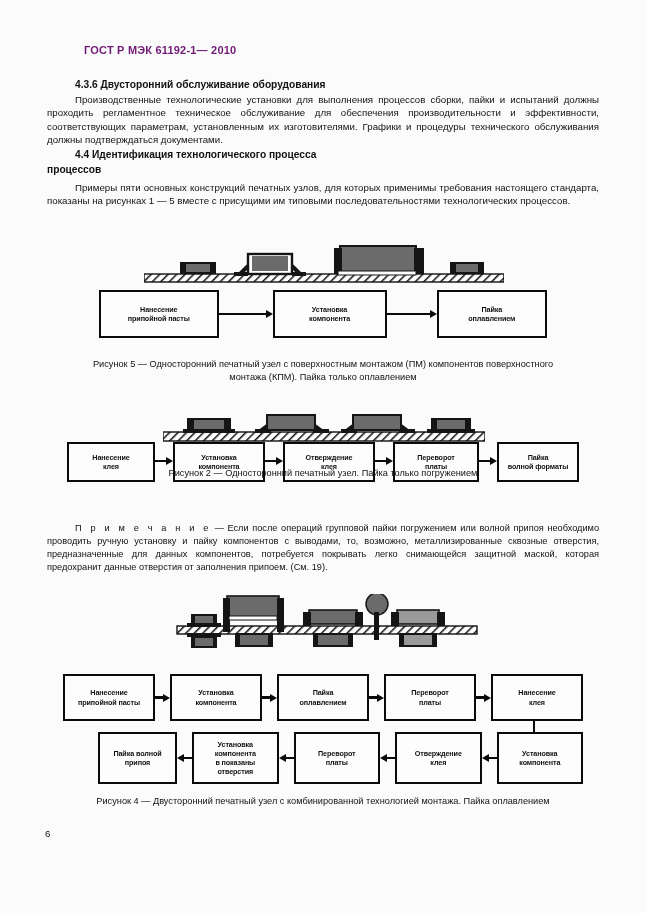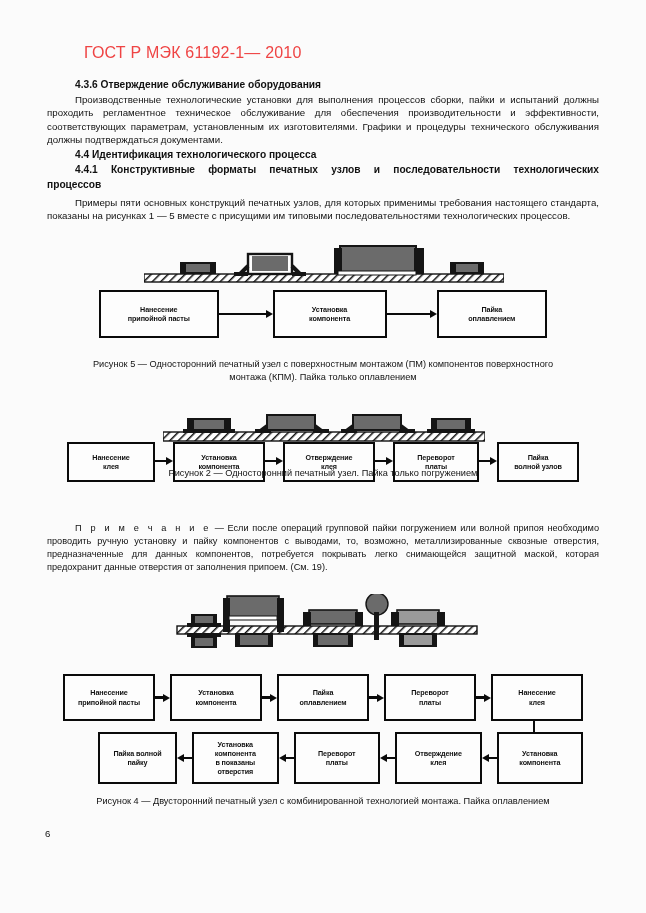--- a/index.html
+++ b/index.html
@@ -15,24 +15,24 @@
     font-family: "Liberation Sans", sans-serif;
     color: #111111;
     overflow: hidden;
   }
 
   
   .doc-header {
     position: absolute;
     top: 44px;
     left: 84px;
-    font-size: 16px;
-    font-weight: normal;
+    font-size: 11px;
+    font-weight: bold;
     letter-spacing: 0.2px;
-    color: #ef4444;
+    color: #701a75;
   }
 
   
   .body-col {
     position: absolute;
     left: 47px;
     width: 552px;
     top: 78px;
   }
   .h-sub {
@@ -150,27 +150,26 @@
 </style>
 </head>
 <body>
 
 <div class="page">
 
   <div class="doc-header">ГОСТ Р МЭК 61192-1— 2010</div>
 
   <div class="body-col">
 
-    <div class="h-sub">4.3.6 Отверждение обслуживание оборудования</div>
+    <div class="h-sub">4.3.6 Двусторонний обслуживание оборудования</div>
 
     <p class="para">Производственные технологические установки для выполнения процессов сборки, пайки и испытаний должны проходить регламентное техническое обслуживание для обеспечения производительности и эффективности, соответствующих параметрам, установленным их изготовителями. Графики и процедуры технического обслуживания должны подтверждаться документами.</p>
 
     <div class="h-sub" style="margin-top:1px;">4.4 Идентификация технологического процесса</div>
 
-    <div class="h-sub justify-stretch" style="text-indent:28px;">4.4.1 Конструктивные форматы печатных узлов и последовательности технологических</div>
     <div class="h-sub" style="text-indent:0;">процессов</div>
 
     <div class="gap-2"></div>
 
     <p class="para">Примеры пяти основных конструкций печатных узлов, для которых применимы требования настоящего стандарта, показаны на рисунках 1 — 5 вместе с присущими им типовыми последовательностями технологических процессов.</p>
   </div>
 
   <div class="pcb" style="left:144px; top:238px;">
     <svg width="360" height="50" viewBox="0 0 360 50">
 
@@ -312,21 +311,21 @@
       </span>
     </div>
     <div class="arrow-h" style="width:18px;">
       <div class="shaft" style="width:11px;"></div>
         <div class="head"></div>
     </div>
 
     <div class="fbox" style="width:82px;">
       <span>
         <span>Пайка</span><br>
-        <span>волной узлов</span>
+        <span>волной форматы</span>
       </span>
     </div>
   </div>
 
   <div class="caption" style="top:467px;">Рисунок 2 — Односторонний печатный узел. Пайка только погружением</div>
 
   <div class="body-col" style="top:522px;">
     <p class="note"><span class="nlabel">П р и м е ч а н и е</span><span> — Если после операций групповой пайки погружением или волной припоя необходимо проводить ручную установку и пайку компонентов с выводами, то, возможно, металлизированные сквозные отверстия, предназначенные для данных компонентов, потребуется покрывать легко снимающейся защитной маской, которая предохранит данные отверстия от заполнения припоем. (См. 19).</span></p>
   </div>
 
@@ -432,21 +431,21 @@
   <div class="arrow-v" style="left:530px; top:721px; height:25px;">
     <div class="shaft" style="height:18px;"></div>
       <div class="head"></div>
   </div>
 
   <div class="flow" style="left:63px; top:732px; width:520px; height:52px;">
 
     <div class="fbox" style="width:84px;margin-left:35px;">
       <span>
         <span>Пайка волной</span><br>
-        <span>пайку</span>
+        <span>припоя</span>
       </span>
     </div>
     <div class="arrow-h left" style="width:15px;">
       <div class="shaft" style="width:8px;"></div>
         <div class="head"></div>
     </div>
 
     <div class="fbox" style="width:92px;">
       <span>
         <span>Установка</span><br>

